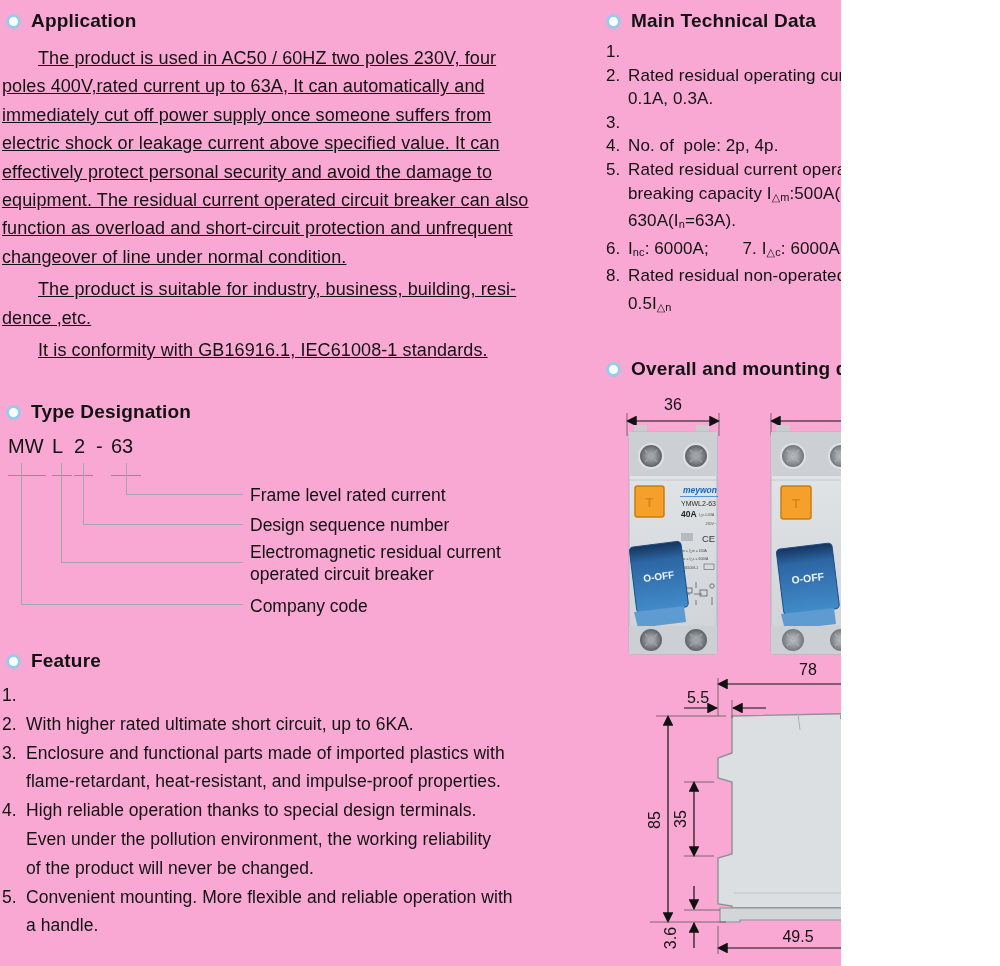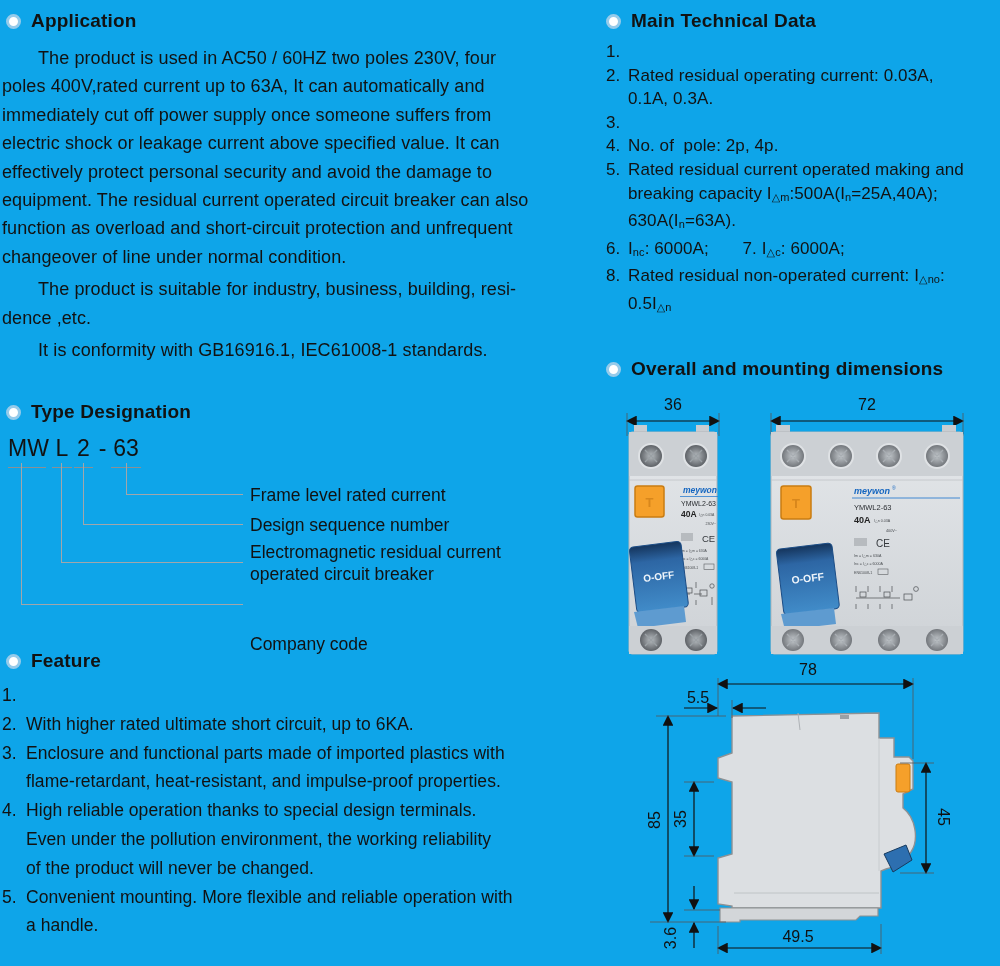--- a/index.html
+++ b/index.html
@@ -1,53 +1,53 @@
 <!DOCTYPE html>
 <html><head>
 <meta charset="utf-8">
 <style>
   html,body{margin:0;padding:0;background:#fff;}
-  #page{position:relative;width:1000px;height:966px;background:#0ea5e9;overflow:hidden;
+  #page{position:relative;width:841px;height:966px;background:#f9a8d4;overflow:hidden;
         font-family:"Liberation Sans",sans-serif;color:#121212;}
   .heading{position:absolute;display:flex;align-items:center;gap:10px;
            font-weight:bold;font-size:19px;letter-spacing:.2px;white-space:nowrap;}
   .ring{width:15px;height:15px;border:3px solid #96cbea;border-radius:50%;
         box-sizing:border-box;background:#fff;flex:0 0 auto;}
   .para{margin:0 0 4px 0;text-indent:36px;white-space:pre;
         font-size:18px;line-height:28.4px;letter-spacing:.1px;}
   .textblock{position:absolute;}
   .numlist{position:absolute;}
   .numlist .item{display:flex;align-items:flex-start;}
   .numlist .num{flex:0 0 24px;}
   .feature-list .item{font-size:17.5px;line-height:28.8px;}
   .feature-list .txt{white-space:pre;letter-spacing:.05px;}
   .tech-list .item{font-size:17px;line-height:23.6px;}
   .tech-list .num{flex:0 0 22px;}
   .tech-list .txt{letter-spacing:.1px;}
   .tech-list sub{font-size:11px;vertical-align:-2px;}
   
-  .code{position:absolute;font-size:23px;text-align:center;
-        border-bottom:1px solid #8b9094;padding-bottom:5px;}
+  .code{position:absolute;font-size:20px;
+        border-bottom:1px solid #8b9094;padding-bottom:17px;}
   .code.nodash{border-bottom:none;}
   .tline{position:absolute;background:#a2a6aa;}
   .tlabel{position:absolute;font-size:17.5px;white-space:pre;line-height:22px;}
   svg text{font-family:"Liberation Sans",sans-serif;}
   .dimnum{font-size:16px;fill:#111;}
 </style>
 </head>
 <body>
 
 <div id="page">
 
   <div class="heading" style="left:6px;top:10px;">
     <span class="ring"></span>
     <span>Application</span>
   </div>
 
-  <div class="textblock" style="left:2px;top:44px;width:620px;">
+  <div class="textblock" style="left:2px;top:44px;width:620px;text-decoration:underline;">
     <p class="para">The product is used in AC50 / 60HZ two poles 230V, four
 poles 400V,rated current up to 63A, It can automatically and
 immediately cut off power supply once someone suffers from
 electric shock or leakage current above specified value. It can
 effectively protect personal security and avoid the damage to
 equipment. The residual current operated circuit breaker can also
 function as overload and short-circuit protection and unfrequent
 changeover of line under normal condition.</p>
     <p class="para">The product is suitable for industry, business, building, resi-
 dence ,etc.</p>
@@ -71,21 +71,21 @@
   <div class="tline" style="left:83px;top:524px;width:160px;height:1px;"></div>
   <div class="tline" style="left:61px;top:463px;width:1px;height:99px;"></div>
   <div class="tline" style="left:61px;top:562px;width:182px;height:1px;"></div>
   <div class="tline" style="left:21px;top:463px;width:1px;height:141px;"></div>
   <div class="tline" style="left:21px;top:604px;width:222px;height:1px;"></div>
 
   <div class="tlabel" style="left:250px;top:484px;">Frame level rated current</div>
   <div class="tlabel" style="left:250px;top:514px;">Design sequence number</div>
   <div class="tlabel" style="left:250px;top:541px;">Electromagnetic residual current
 operated circuit breaker</div>
-  <div class="tlabel" style="left:250px;top:595px;margin-top:38px;">Company code</div>
+  <div class="tlabel" style="left:250px;top:595px;">Company code</div>
 
   <div class="heading" style="left:6px;top:650px;">
     <span class="ring"></span>
     <span>Feature</span>
   </div>
 
   <div class="numlist feature-list" style="left:2px;top:681px;width:625px;">
     <div class="item">
       <span class="num">1.</span>
     </div>

